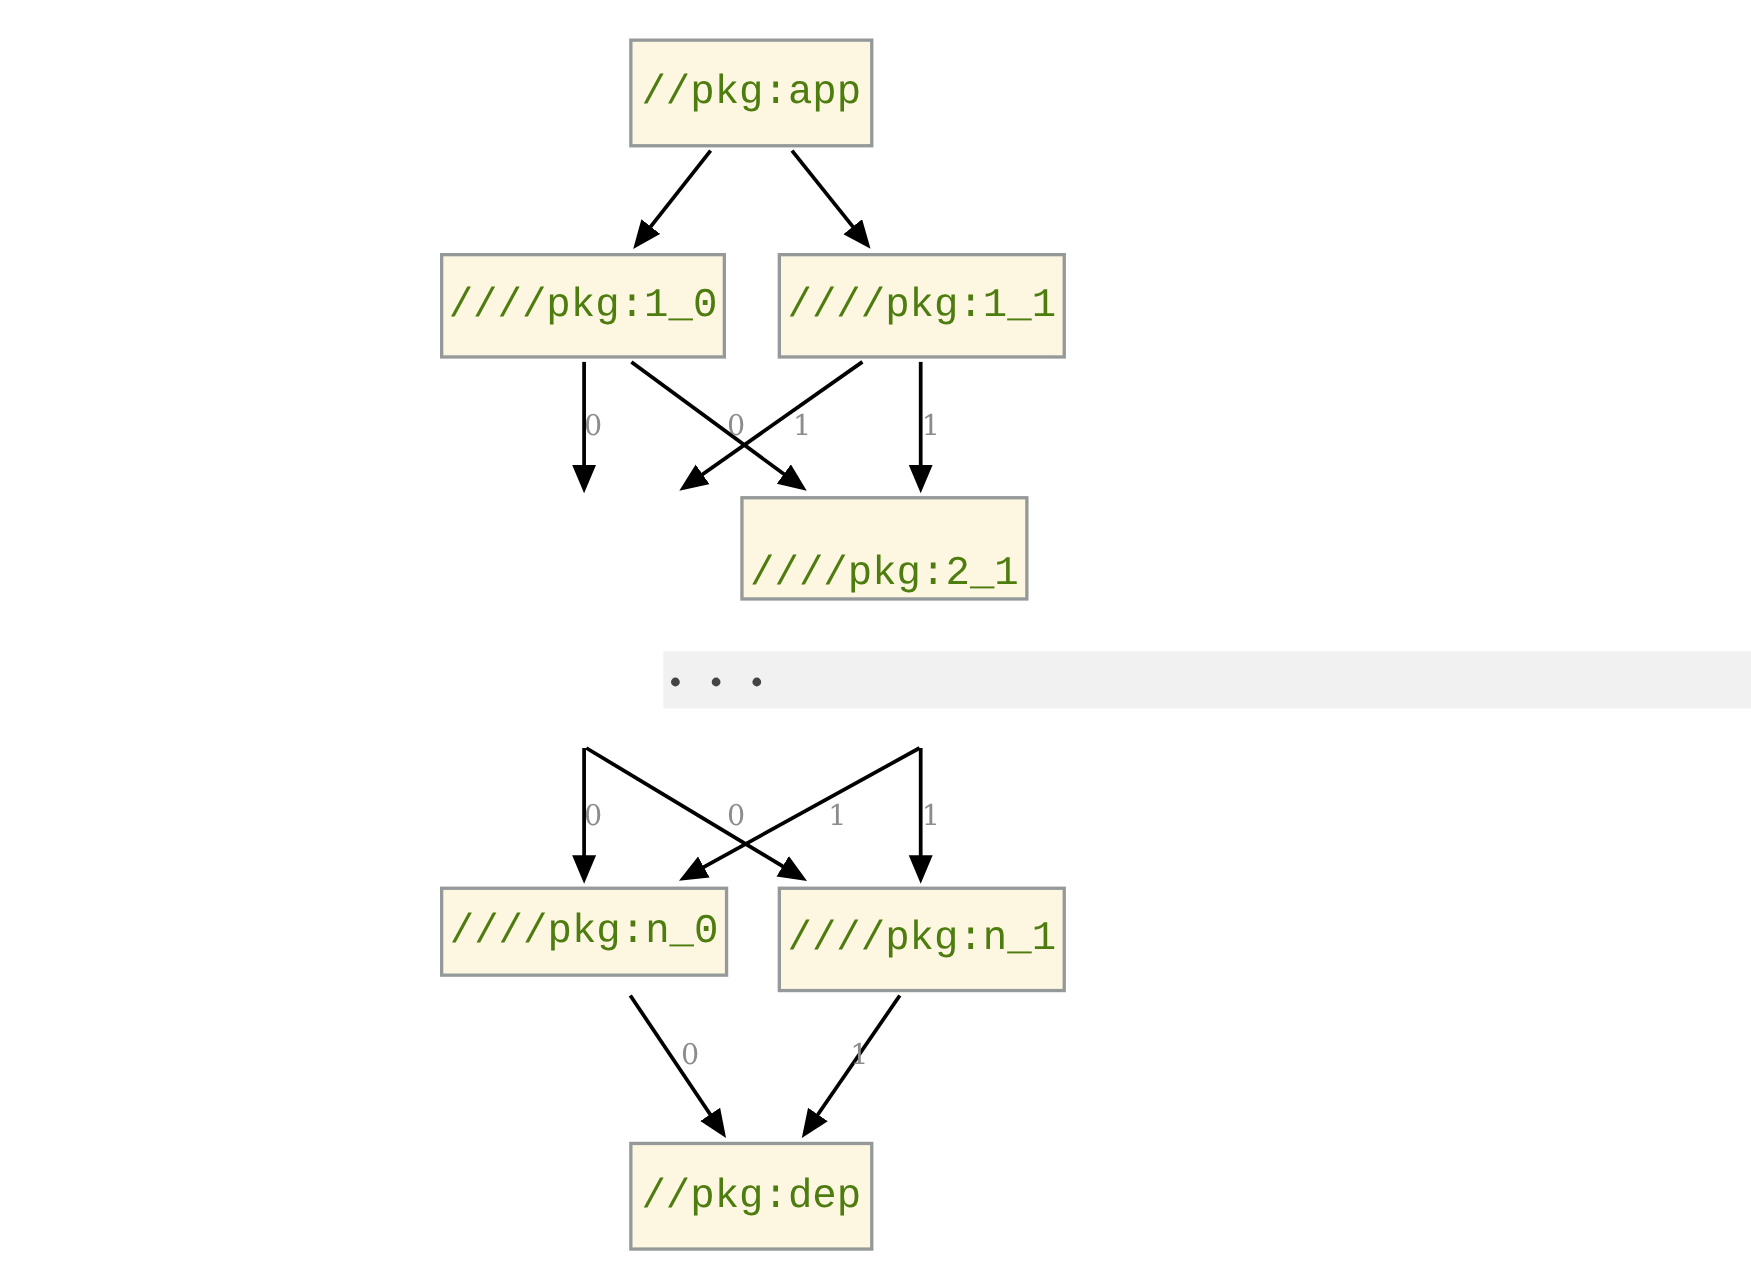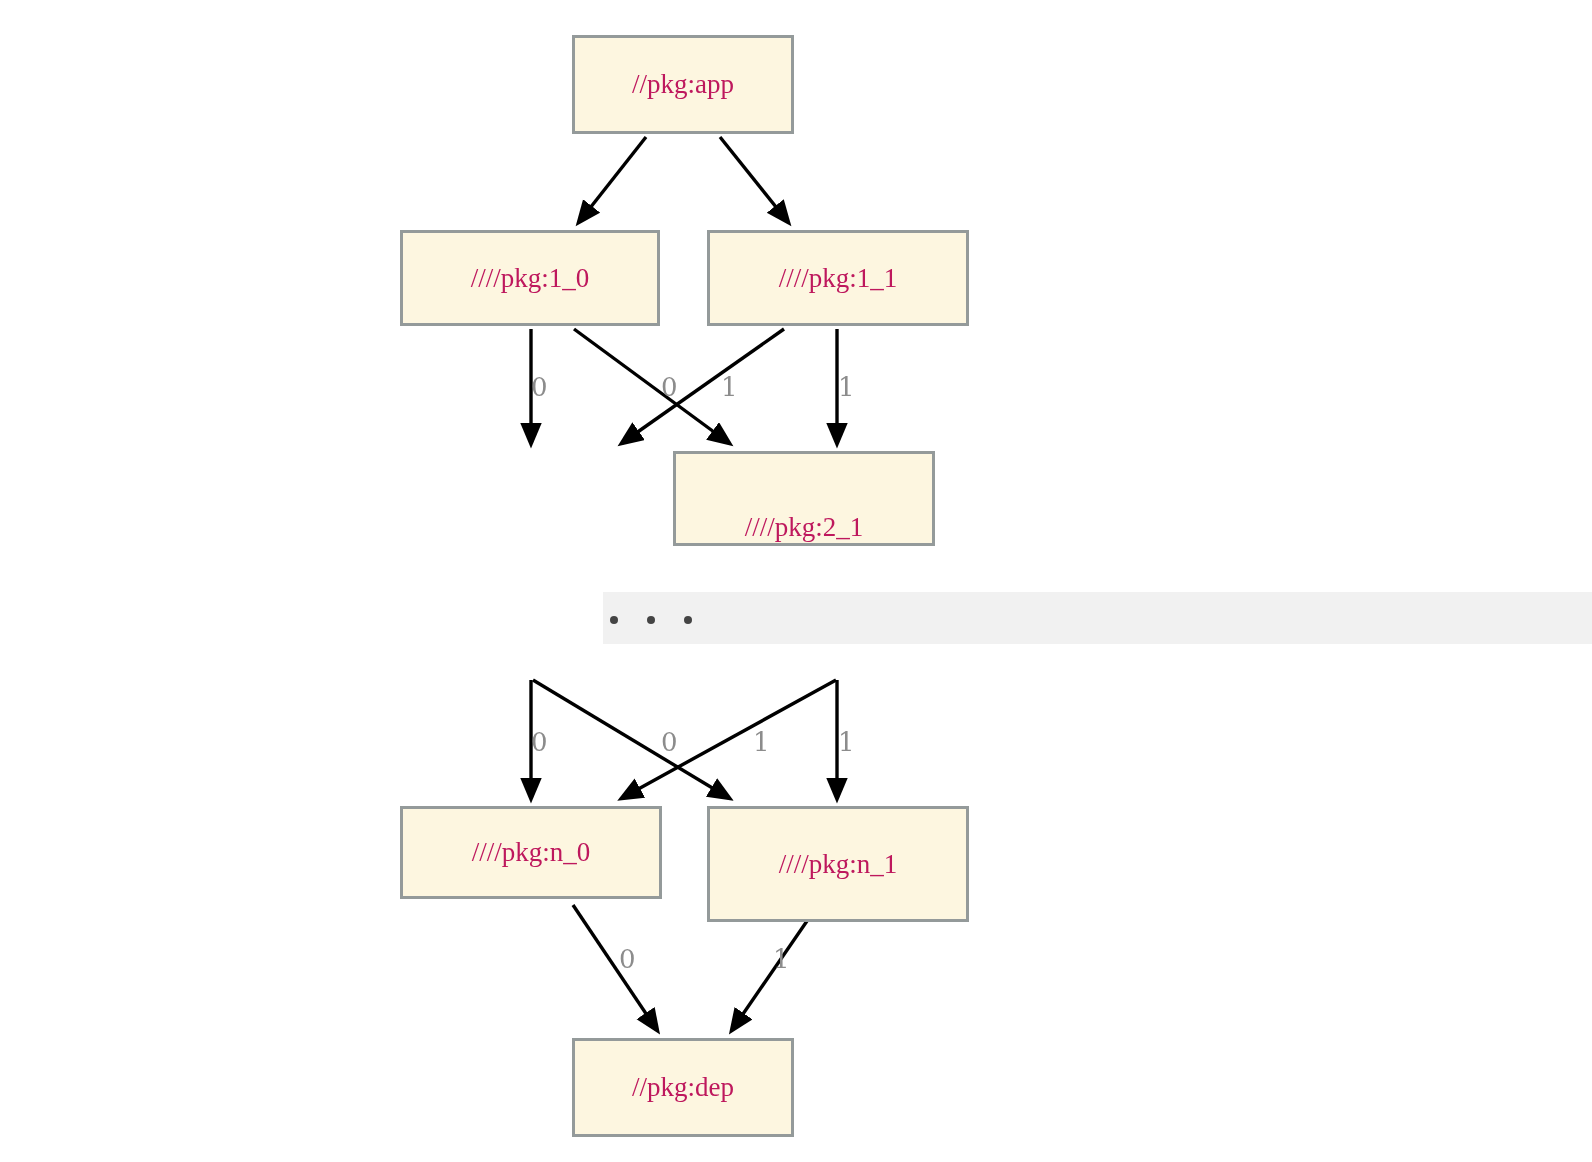--- a/index.html
+++ b/index.html
@@ -28,23 +28,23 @@
     position: absolute;
     box-sizing: border-box;
     background: #fdf6e0;
     border: 3px solid #949a9a;
     display: flex;
     align-items: center;
     justify-content: center;
     z-index: 2;
   }
   .node-label {
-    font-family: Liberation Serif, serif;
-    font-size: 27px;
-    color: #be185d;
+    font-family: Liberation Mono, monospace;
+    font-size: 37px;
+    color: #4d7c0f;
     letter-spacing: 0px;
     white-space: nowrap;
   }
   .edge-label {
     position: absolute;
     font-family: "DejaVu Serif", "Liberation Serif", serif;
     font-size: 26px;
     color: #8c8c8c;
     z-index: 3;
     white-space: nowrap;
@@ -111,24 +111,24 @@
   </div>
   <div class="node-box" style="left:400px; top:230px; width:260px; height:96px;">
     <span class="node-label">////pkg:1_0</span>
   </div>
   <div class="node-box" style="left:707px; top:230px; width:262px; height:96px;">
     <span class="node-label">////pkg:1_1</span>
   </div>
   <div class="node-box" style="left:673px; top:451px; width:262px; height:95px;align-items:flex-end;">
     <span class="node-label">////pkg:2_1</span>
   </div>
-  <div class="node-box" style="left:400px; top:806px; width:262px; height:93px;">
+  <div class="node-box" style="left:400px; top:806px; width:262px; height:82px;">
     <span class="node-label">////pkg:n_0</span>
   </div>
-  <div class="node-box" style="left:707px; top:806px; width:262px; height:116px;">
+  <div class="node-box" style="left:707px; top:806px; width:262px; height:96px;">
     <span class="node-label">////pkg:n_1</span>
   </div>
   <div class="node-box" style="left:572px; top:1038px; width:222px; height:99px;">
     <span class="node-label">//pkg:dep</span>
   </div>
 
   <span class="edge-label" style="left:531px; top:372px;">0</span>
   <span class="edge-label" style="left:661px; top:372px;">0</span>
   <span class="edge-label" style="left:721px; top:372px;">1</span>
   <span class="edge-label" style="left:838px; top:372px;">1</span>

